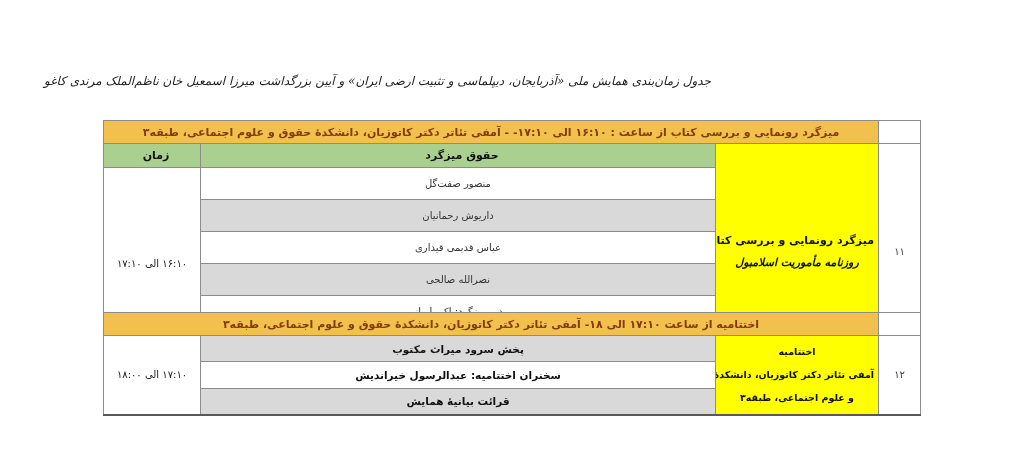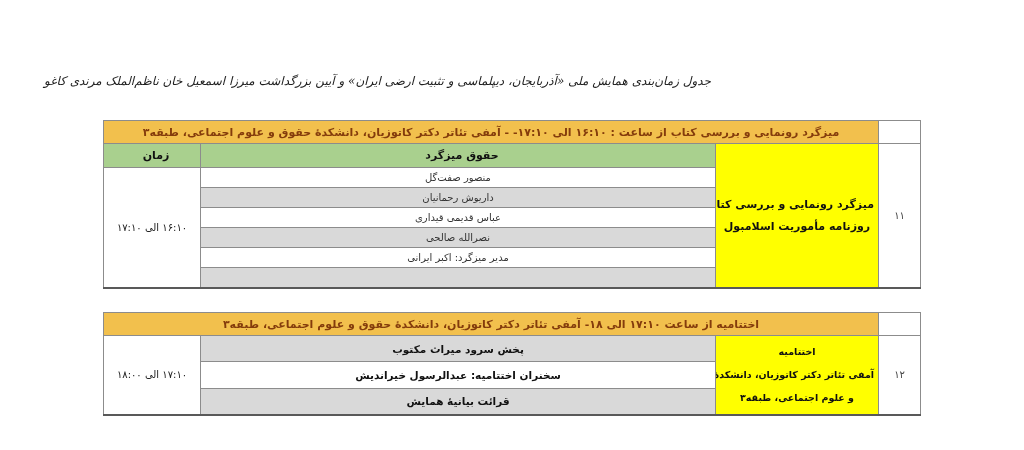--- a/index.html
+++ b/index.html
@@ -17,34 +17,34 @@
   }
   #t1{left:103px;top:120px;width:817px;}
   #t2{left:103px;top:312px;width:817px;}
   td.cell{
     border:1px solid var(--border,#8c8c8c);
     padding:0 4px;text-align:center;vertical-align:middle;
     overflow:hidden;white-space:nowrap;
   }
   #t1 tr.r-hdr{height:23px;}
   #t1 tr.r-green{height:24px;}
-  #t1 tr.r-body{height:20px;}
+  #t1 tr.r-body{height:32px;}
   #t2 tr.r-hdr{height:23px;}
   #t2 tr.r-body{height:19px;}
   td.hdr{
     background:var(--header-bg,#F2C04D);color:var(--header-text,#843C0C);
     font-weight:bold;font-size:11px;
   }
   td.green{background:var(--green-bg,#A9D08E);font-weight:bold;font-size:11px;color:#111;padding-left:12px;}
   td.note{background:var(--yellow-bg,#FFFF00);font-weight:bold;color:#111;}
   #t1 td.note{font-size:11px;}
   #t2 td.note{font-size:9.5px;}
   #t1 .note-line{margin:9px 0;}
   #t2 .note-line{margin:8px 0;line-height:1.6;}
-  .note-italic{}
+  .note-italic{font-style:italic;}
   td.member{font-size:10px;color:#333;background:#fff;}
   td.item{font-weight:bold;font-size:10.5px;color:#111;background:#fff;text-align:center;}
   td.time{font-size:10px;color:#222;background:#fff;}
   td.num{font-size:10px;color:#444;background:#fff;}
   td.num-top{background:#fff;}
   tr.r-body:nth-child(even) td.member,
   tr.r-body:nth-child(even) td.item{background:var(--row-alt-bg,#D9D9D9);}
 </style>
 </head>
 <body>

